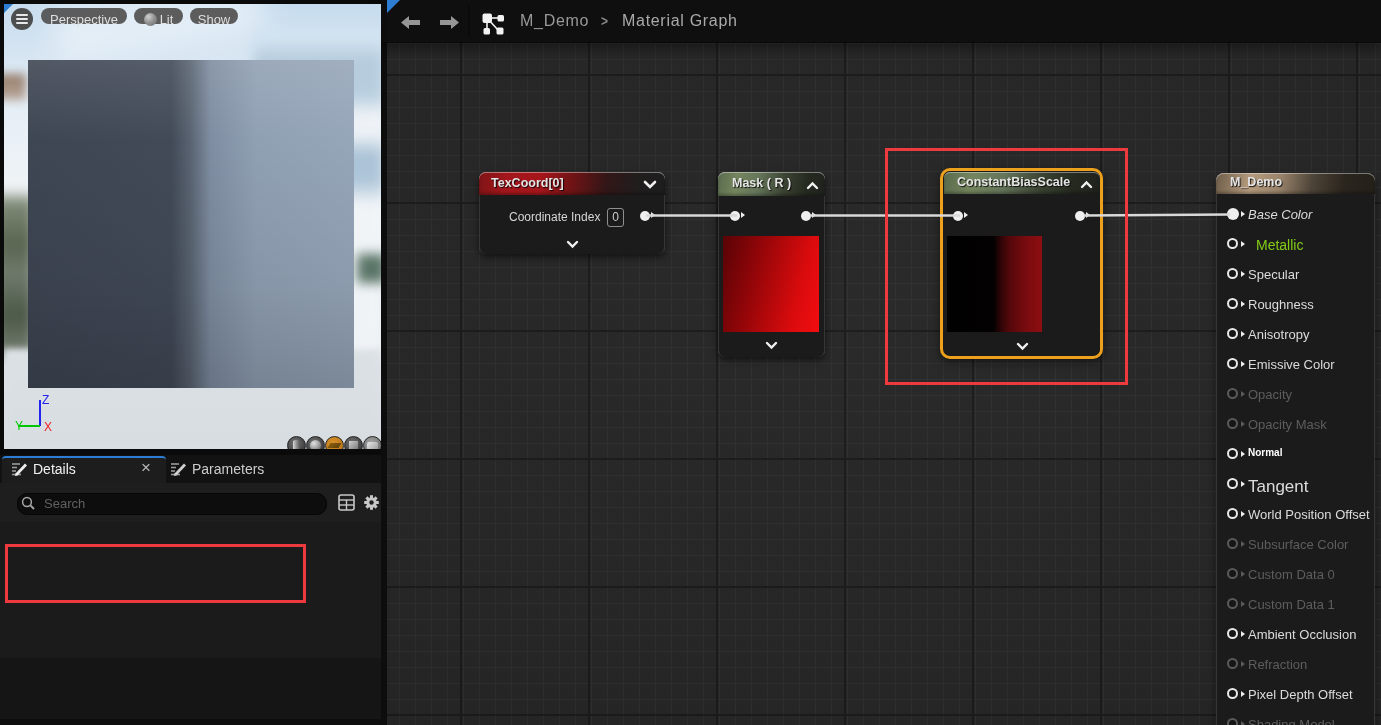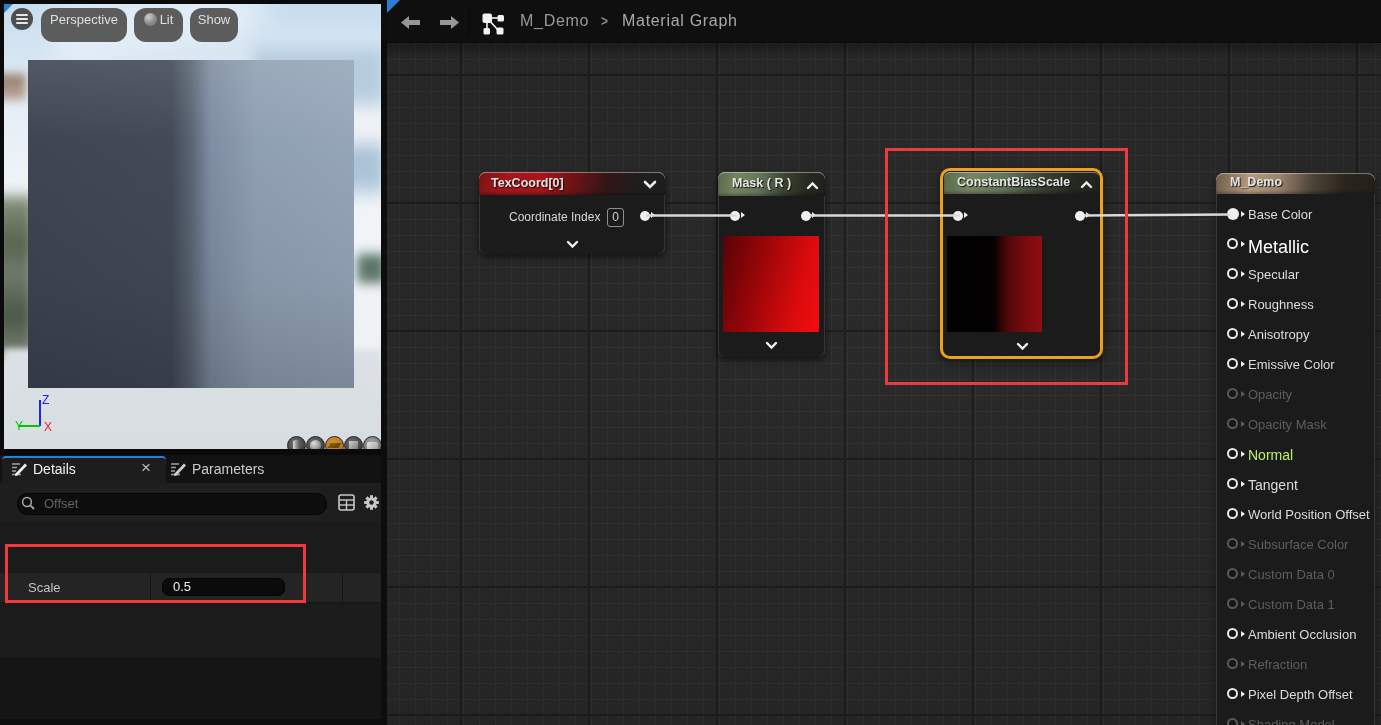--- a/index.html
+++ b/index.html
@@ -43,21 +43,21 @@
   .pinarrow{position:absolute;width:0;height:0;border-left:4px solid #efefef;
             border-top:3.5px solid transparent;border-bottom:3.5px solid transparent;}
   .pinarrow.dis{border-left-color:#5a5a5a;}
 
   .chev{position:absolute;}
 
   .redbox{position:absolute;border:3px solid #ed3a3e;}
 
   
   #vp{left:4px;top:4px;width:377px;height:445px;overflow:hidden;background:#dfe7ee;}
-  .pill{position:absolute;top:4px;height:34px;border-radius:12px;background:rgba(84,84,84,0.95);
+  .pill{position:absolute;top:4px;height:16px;border-radius:12px;background:rgba(84,84,84,0.95);
         color:#dfdfdf;font-size:13px;line-height:23px;text-align:center;}
 
   
   #det{left:0;top:455px;width:381px;height:270px;background:#1b1b1b;}
   .cathead{position:absolute;left:0;width:381px;height:19px;background:#333333;}
   .cathead .t{position:absolute;left:28px;top:2px;font-size:12px;font-weight:bold;color:#e6e6e6;}
   .dtri{position:absolute;left:10px;top:7px;width:0;height:0;border-left:5px solid transparent;
         border-right:5px solid transparent;border-top:6px solid #9b9b9b;}
   .drow{position:absolute;left:0;width:381px;background:#242424;}
   .drow .dl{position:absolute;left:28px;font-size:13px;color:#c3c3c3;}
@@ -148,48 +148,48 @@
     <path d="M2 2 L6.5 6.5 L11 2" stroke="#f0f0f0" stroke-width="2.4" fill="none" stroke-linecap="round"></path>
   </svg>
 </div>
 
 <div class="node" style="left:1216px;top:173px;width:159px;height:560px;z-index:20;border-radius:8px;">
   <div class="nhead tanhead" style="height:21px;border-radius:8px 8px 0 0;"></div>
   <div class="ntitle" style="left:14px;top:2px;">M_Demo</div>
   <div id="mrows">
   <div class="pin mpin full" style="left:11px;top:35px;"></div>
   <div class="pinarrow" style="left:24.5px;top:37.5px;"></div>
-  <div style="position:absolute;left:32px;top:33.5px;font-size:13px;color:#dcdcdc;">Base Color</div>
+  <div style="position:absolute;left:32px;top:33.5px;font-size:13px;color:#dcdcdc;font-style:italic;">Base Color</div>
   <div class="pin mpin ring" style="left:11px;top:65px;"></div>
   <div class="pinarrow" style="left:24.5px;top:67.5px;"></div>
-  <div style="position:absolute;left:32px;top:63.5px;font-size:18px;color:#ffffff;">Metallic</div>
+  <div style="position:absolute;left:40px;top:63.5px;font-size:14px;color:#84cc16;">Metallic</div>
   <div class="pin mpin ring" style="left:11px;top:95px;"></div>
   <div class="pinarrow" style="left:24.5px;top:97.5px;"></div>
   <div style="position:absolute;left:32px;top:93.5px;font-size:13px;color:#dcdcdc;">Specular</div>
   <div class="pin mpin ring" style="left:11px;top:125px;"></div>
   <div class="pinarrow" style="left:24.5px;top:127.5px;"></div>
   <div style="position:absolute;left:32px;top:123.5px;font-size:13px;color:#dcdcdc;">Roughness</div>
   <div class="pin mpin ring" style="left:11px;top:155px;"></div>
   <div class="pinarrow" style="left:24.5px;top:157.5px;"></div>
   <div style="position:absolute;left:32px;top:153.5px;font-size:13px;color:#dcdcdc;">Anisotropy</div>
   <div class="pin mpin ring" style="left:11px;top:185px;"></div>
   <div class="pinarrow" style="left:24.5px;top:187.5px;"></div>
   <div style="position:absolute;left:32px;top:183.5px;font-size:13px;color:#dcdcdc;">Emissive Color</div>
   <div class="pin mpin ring dis" style="left:11px;top:215px;"></div>
   <div class="pinarrow dis" style="left:24.5px;top:217.5px;"></div>
   <div style="position:absolute;left:32px;top:213.5px;font-size:13px;color:#5d5d5d;">Opacity</div>
   <div class="pin mpin ring dis" style="left:11px;top:245px;"></div>
   <div class="pinarrow dis" style="left:24.5px;top:247.5px;"></div>
   <div style="position:absolute;left:32px;top:243.5px;font-size:13px;color:#5d5d5d;">Opacity Mask</div>
   <div class="pin mpin ring" style="left:11px;top:275px;"></div>
   <div class="pinarrow" style="left:24.5px;top:277.5px;"></div>
-  <div style="position:absolute;left:32px;top:273.5px;font-size:14px;color:#bef264;">Normal</div>
+  <div style="position:absolute;left:32px;top:273.5px;font-size:10px;color:#ffffff;font-weight:bold;">Normal</div>
   <div class="pin mpin ring" style="left:11px;top:305px;"></div>
   <div class="pinarrow" style="left:24.5px;top:307.5px;"></div>
-  <div style="position:absolute;left:32px;top:303.5px;font-size:14px;color:#dcdcdc;">Tangent</div>
+  <div style="position:absolute;left:32px;top:303.5px;font-size:17px;color:#dcdcdc;">Tangent</div>
   <div class="pin mpin ring" style="left:11px;top:335px;"></div>
   <div class="pinarrow" style="left:24.5px;top:337.5px;"></div>
   <div style="position:absolute;left:32px;top:333.5px;font-size:13px;color:#dcdcdc;">World Position Offset</div>
   <div class="pin mpin ring dis" style="left:11px;top:365px;"></div>
   <div class="pinarrow dis" style="left:24.5px;top:367.5px;"></div>
   <div style="position:absolute;left:32px;top:363.5px;font-size:13px;color:#5d5d5d;">Subsurface Color</div>
   <div class="pin mpin ring dis" style="left:11px;top:395px;"></div>
   <div class="pinarrow dis" style="left:24.5px;top:397.5px;"></div>
   <div style="position:absolute;left:32px;top:393.5px;font-size:13px;color:#5d5d5d;">Custom Data 0</div>
   <div class="pin mpin ring dis" style="left:11px;top:425px;"></div>
@@ -296,21 +296,21 @@
     </g>
     <path d="M4 14 L6.5 13.5 L16 3.5 L14 1.5 L4.5 11.5 Z" fill="#cfcfcf"></path>
   </svg>
   <div class="abs" style="left:192px;top:6px;font-size:14px;color:#cccccc;">Parameters</div>
 
   <div class="abs" style="left:17px;top:38px;width:308px;height:20px;border-radius:10px;background:#0d0d0d;border:1px solid #060606;"></div>
   <svg class="abs" style="left:21px;top:41px;" width="15" height="15" viewBox="0 0 15 15">
     <circle cx="6" cy="6" r="4.4" stroke="#a8a8a8" stroke-width="1.5" fill="none"></circle>
     <line x1="9.4" y1="9.4" x2="13" y2="13" stroke="#a8a8a8" stroke-width="1.8"></line>
   </svg>
-  <div class="abs" style="left:44px;top:41px;font-size:13px;color:#616161;">Offset</div>
+  <div class="abs" style="left:44px;top:41px;font-size:13px;color:#616161;">Search</div>
   <svg class="abs" style="left:338px;top:39px;" width="17" height="17" viewBox="0 0 17 17">
     <rect x="1" y="1" width="15" height="15" rx="2" stroke="#c8c8c8" stroke-width="1.6" fill="none"></rect>
     <line x1="1" y1="6" x2="16" y2="6" stroke="#c8c8c8" stroke-width="1.4"></line>
     <line x1="1" y1="11" x2="16" y2="11" stroke="#c8c8c8" stroke-width="1.4"></line>
     <line x1="8.5" y1="6" x2="8.5" y2="16" stroke="#c8c8c8" stroke-width="1.4"></line>
   </svg>
   <svg class="abs" style="left:363px;top:39px;" width="17" height="17" viewBox="0 0 17 17">
     <g fill="#c8c8c8">
       <circle cx="8.5" cy="8.5" r="5.2"></circle>
       <g stroke="#c8c8c8" stroke-width="3">
@@ -318,26 +318,20 @@
           <line x1="1.2" y1="8.5" x2="15.8" y2="8.5"></line>
         <line x1="3.4" y1="3.4" x2="13.6" y2="13.6"></line>
           <line x1="13.6" y1="3.4" x2="3.4" y2="13.6"></line>
       </g>
     </g>
     <circle cx="8.5" cy="8.5" r="2.2" fill="#1e1e1e"></circle>
   </svg>
 
 
 
-  <div class="drow" style="top:118px;height:29px;border-bottom:1px solid #161616;">
-    <div class="dl" style="top:7px;">Scale</div>
-    <div class="abs" style="left:150px;top:0;width:1px;height:29px;background:#161616;"></div>
-    <div class="abs" style="left:342px;top:0;width:1px;height:29px;background:#161616;"></div>
-    <div class="dinput" style="left:162px;top:5px;width:111px;height:16px;line-height:16px;padding-left:10px;">0.5</div>
-  </div>
 
 
 
   <div class="abs" style="left:0;top:203px;width:381px;height:67px;background:#151515;"></div>
   <div class="abs" style="left:0;top:264px;width:381px;height:6px;background:#0e0e0e;"></div>
 
   <div class="redbox" style="left:5px;top:89px;width:295px;height:53px;"></div>
 </div>
 
 </body></html>

